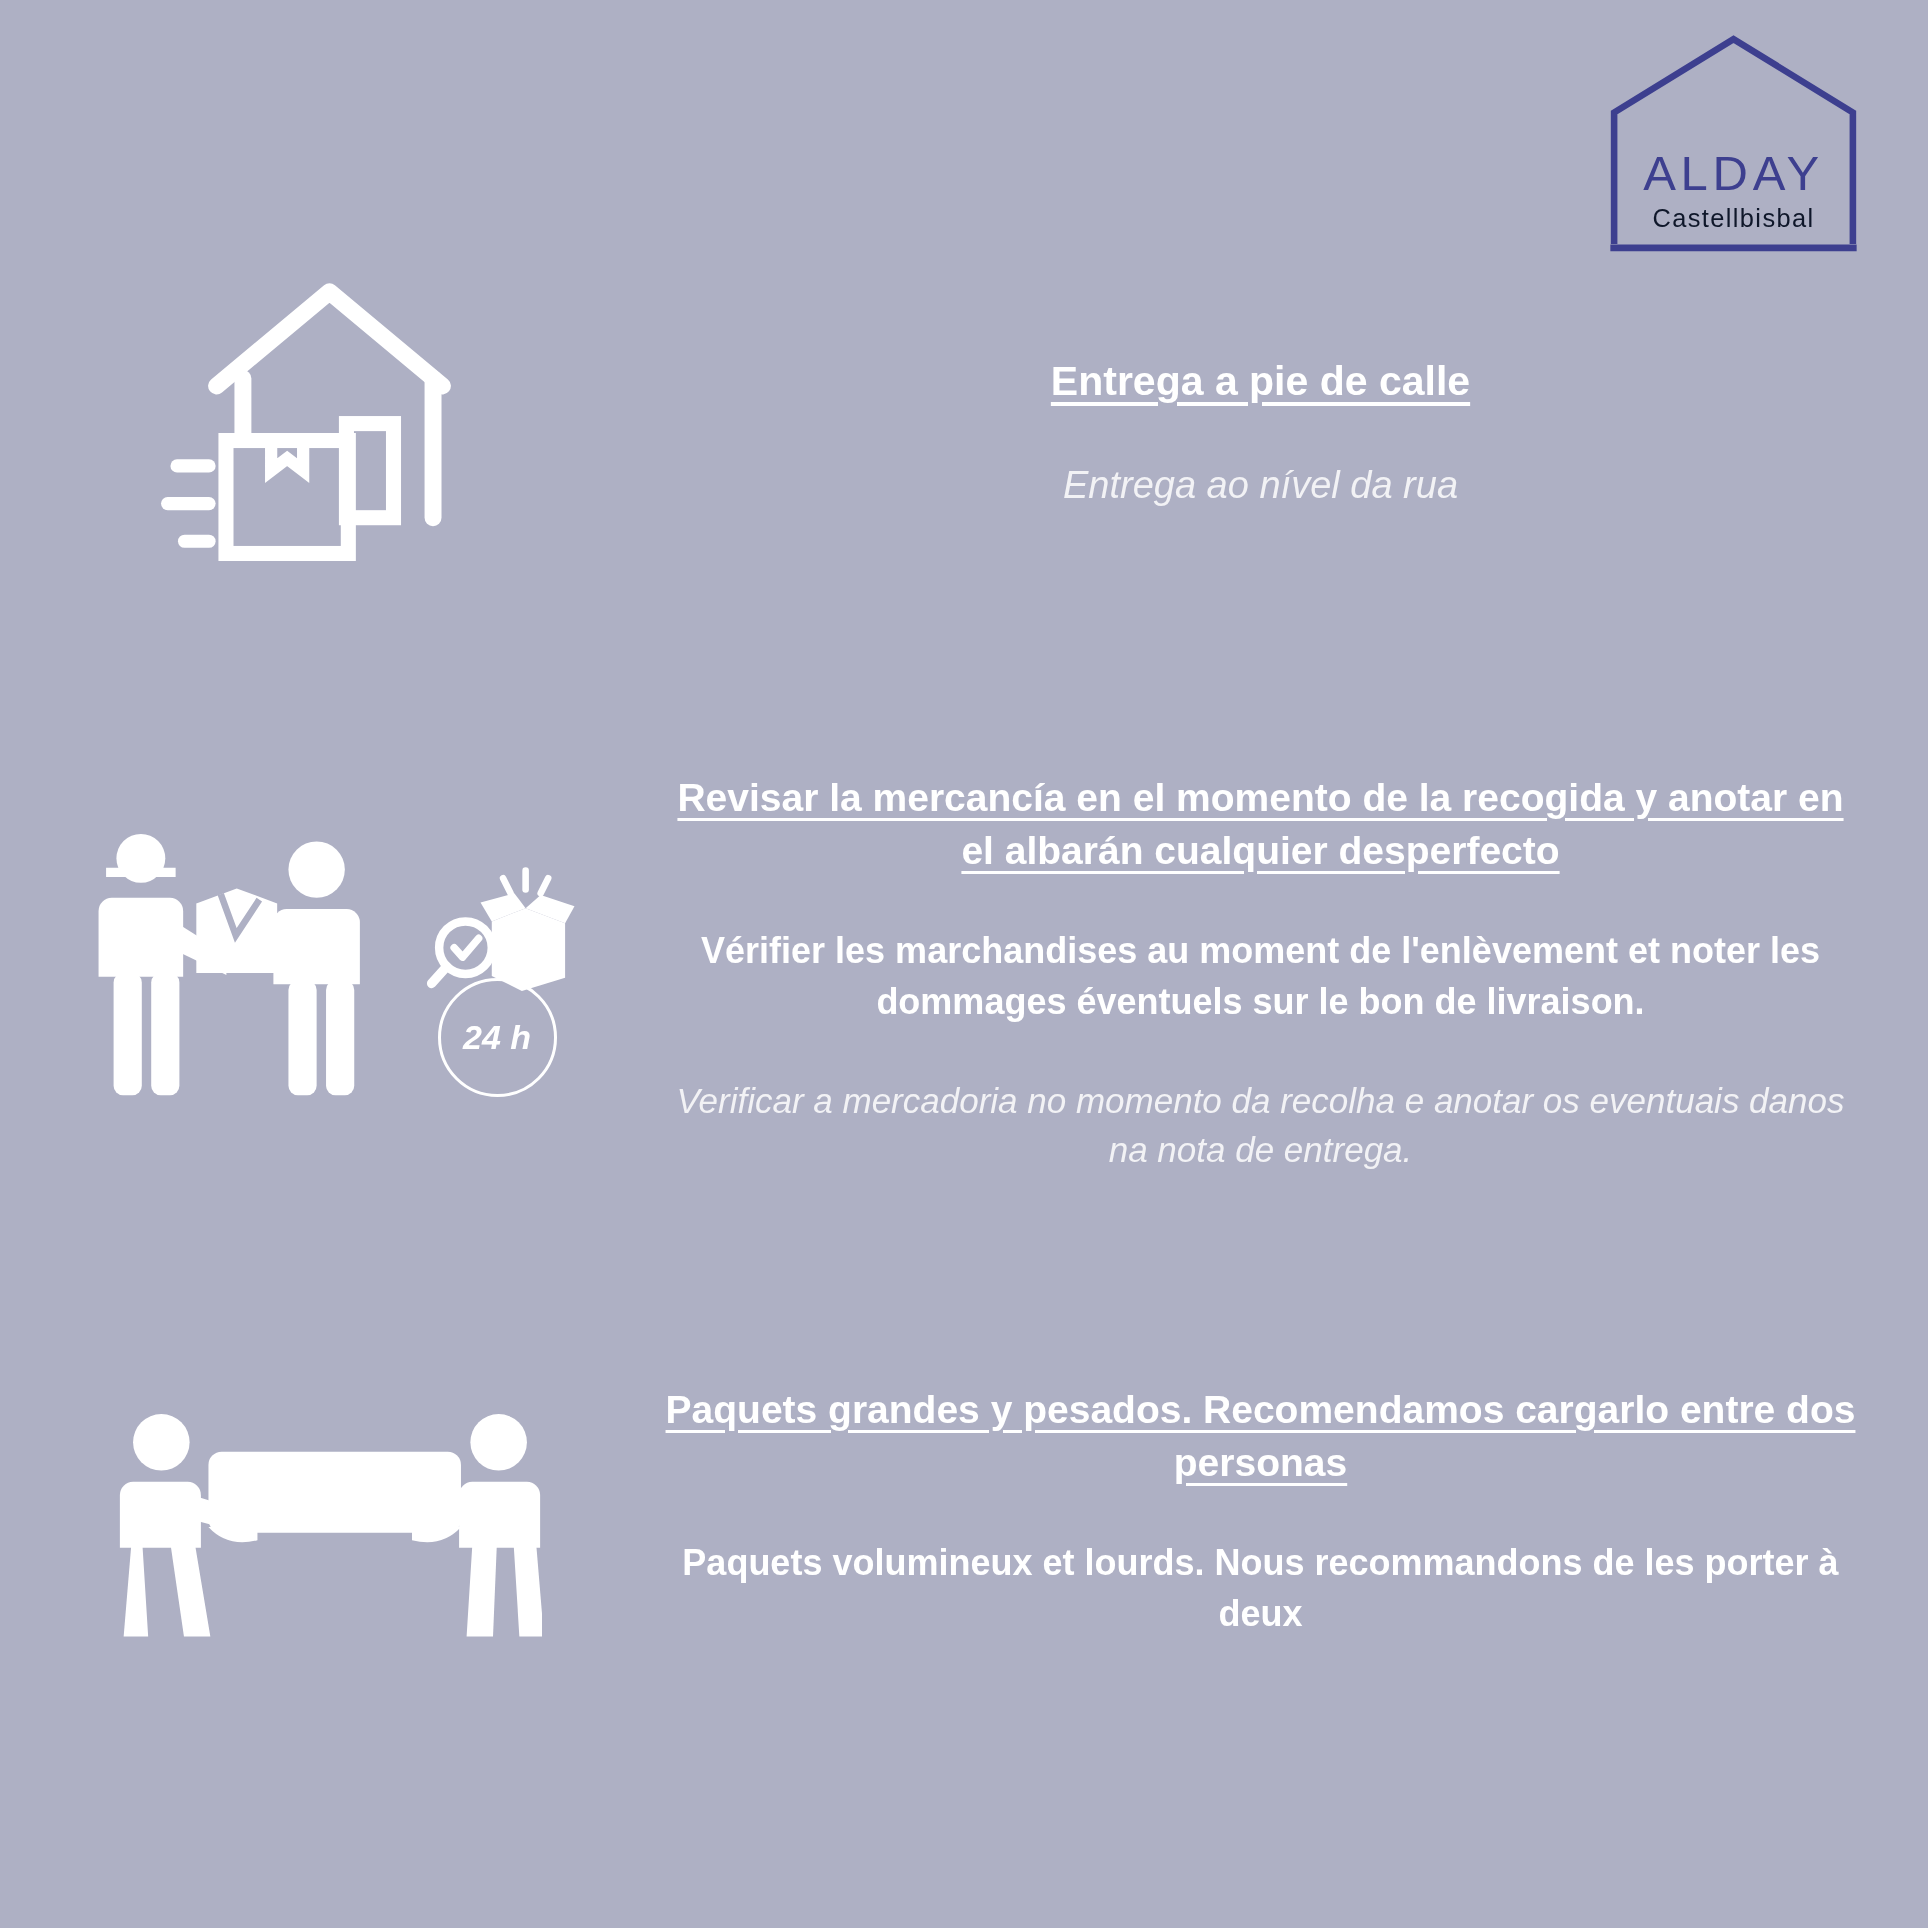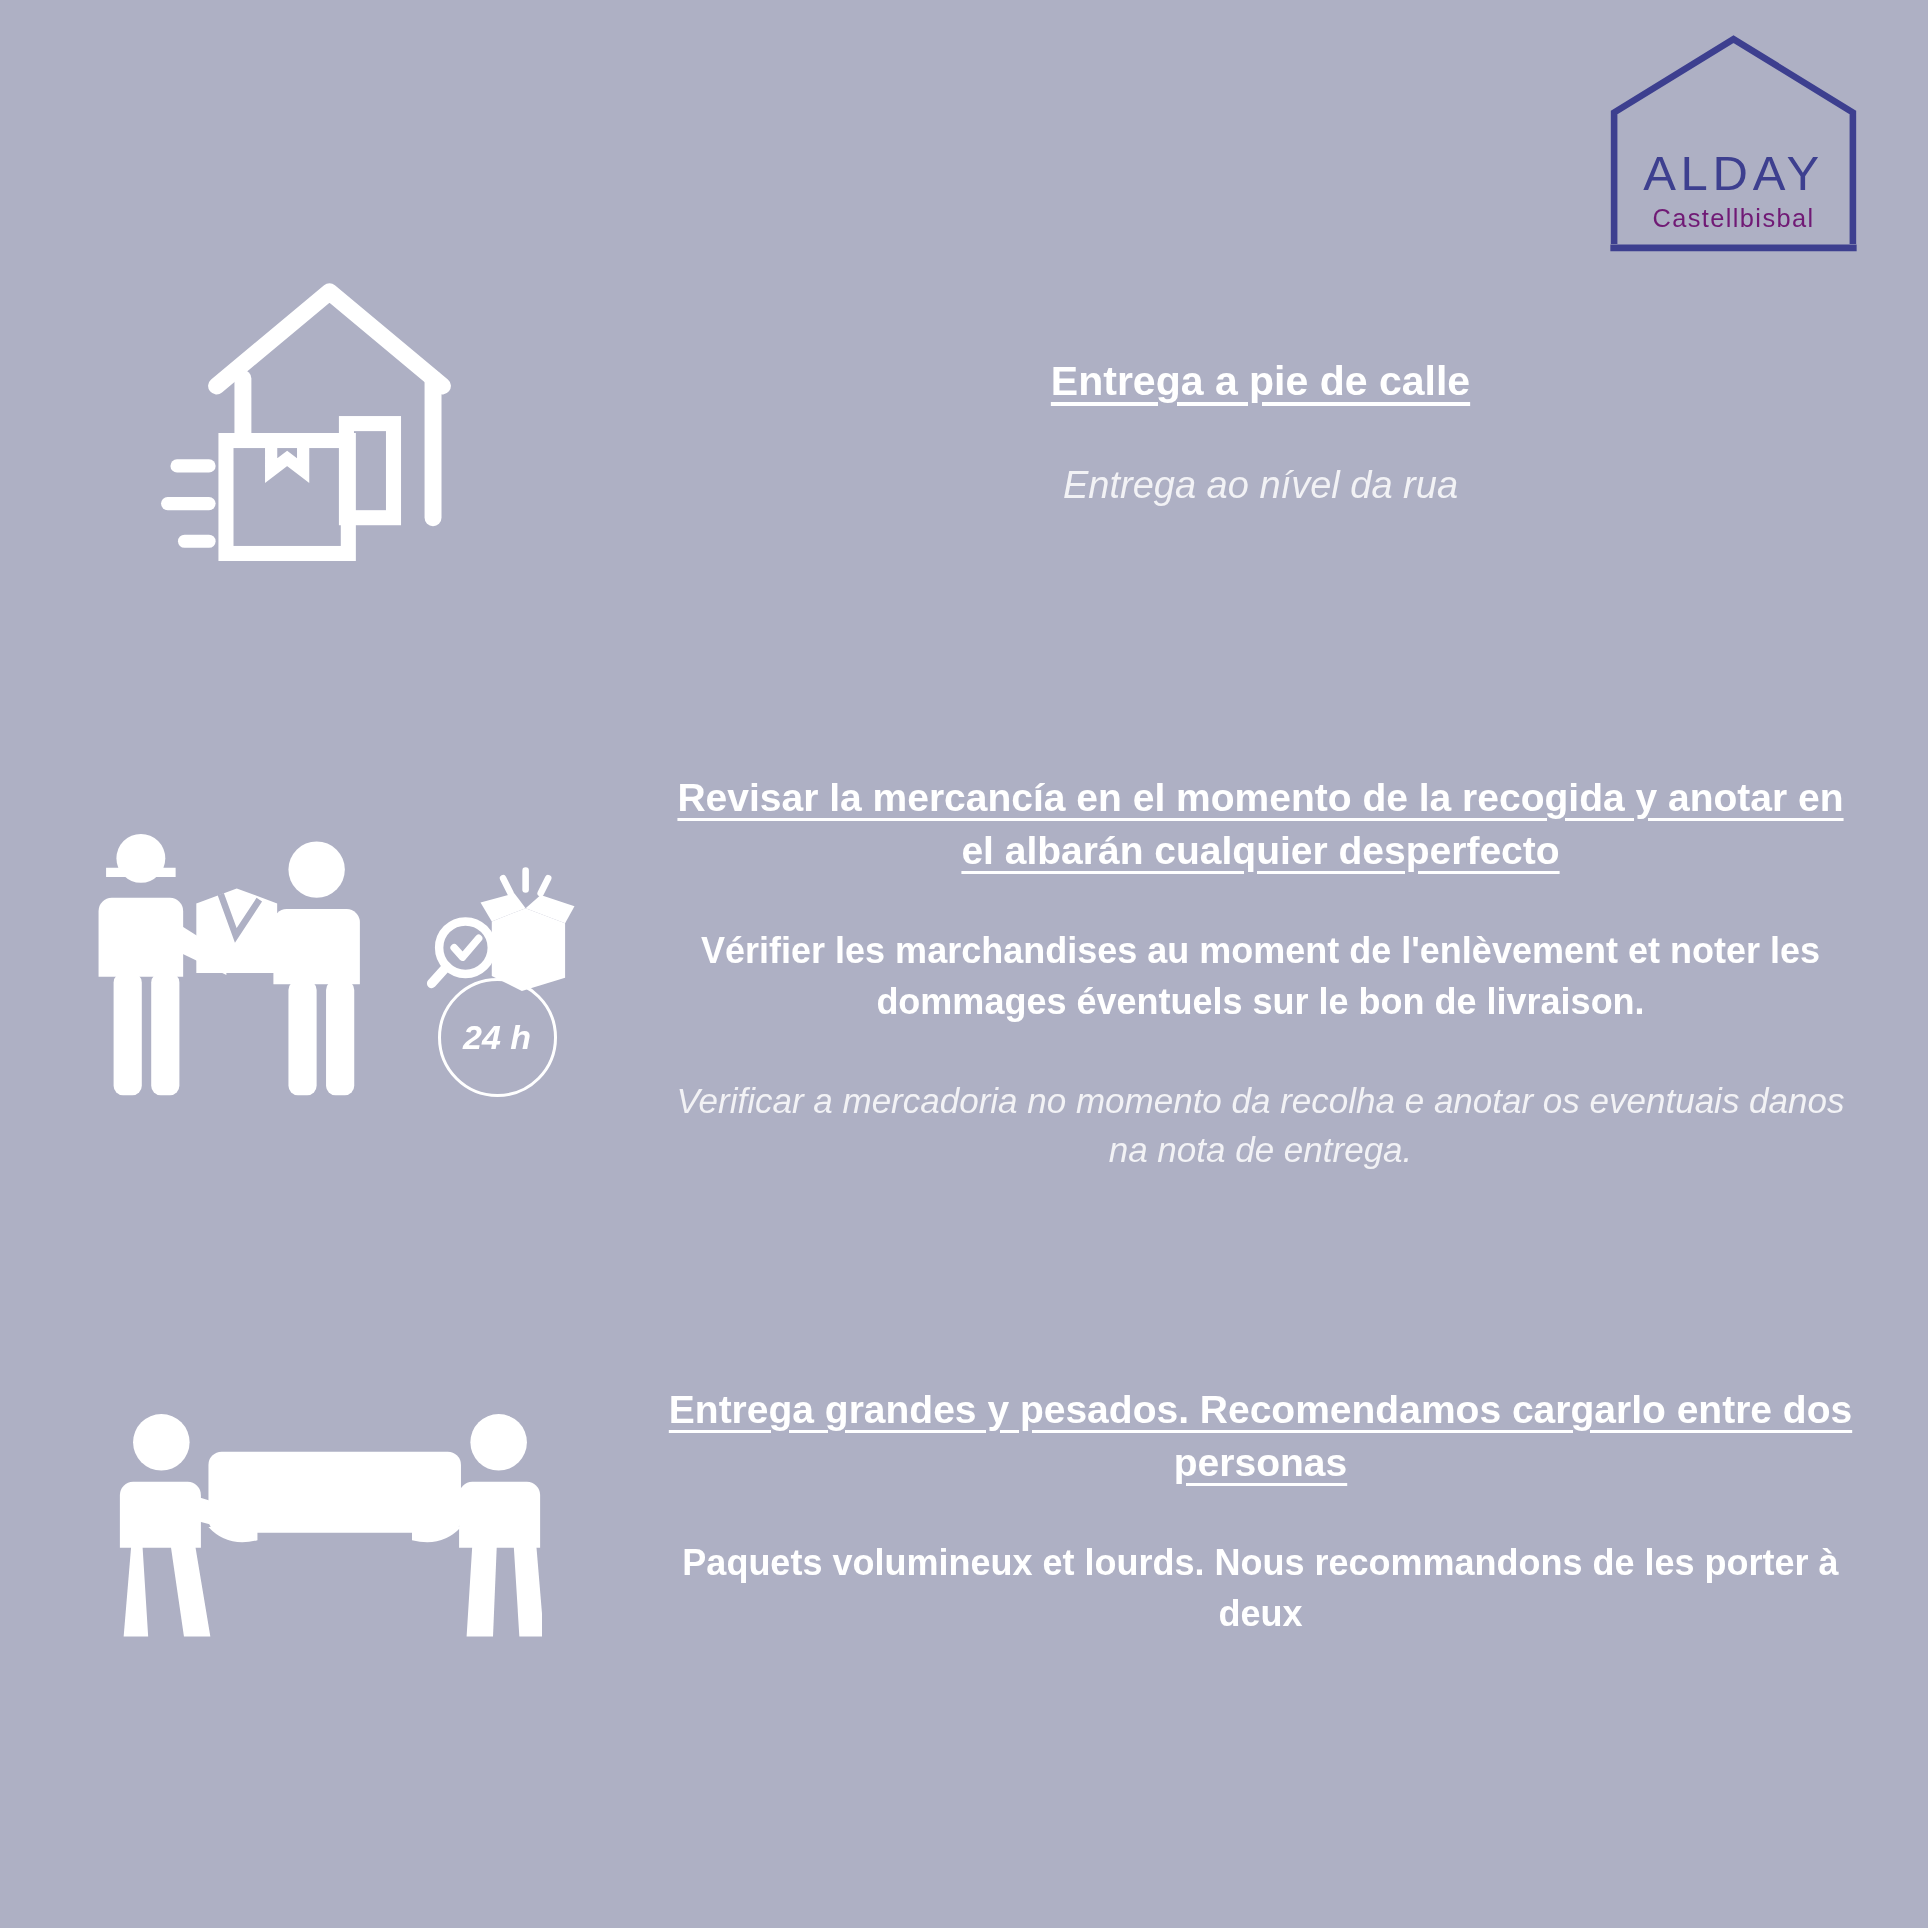--- a/index.html
+++ b/index.html
@@ -35,21 +35,21 @@
   .logo-name {
     font-size: 49px;
     font-weight: normal;
     letter-spacing: 4.7px;
     line-height: 1.05;
   }
   .logo-sub {
     font-size: 25.4px;
     letter-spacing: 1.4px;
     line-height: 1.5;
-    color: #701a75;
+    color: #0f172a;
   }
 
   
   .row {
     position: absolute;
     display: flex;
     align-items: center;
     left: 0;
     width: 1928px;
   }
@@ -223,17 +223,17 @@
       <path d="M364 120 q-20 22 -52 14 l0 -14 z" fill="#ffffff"></path>
 
       <circle cx="404" cy="30" r="30" fill="#ffffff"></circle>
       <path d="M376 72 h58 a14 14 0 0 1 14 14 v56 h-86 v-56 a14 14 0 0 1 14 -14 z" fill="#ffffff"></path>
       <path d="M376 140 l26 0 l-4 96 l-28 0 z" fill="#ffffff"></path>
       <path d="M420 140 l24 0 l8 96 l-26 0 z" fill="#ffffff"></path>
       <path d="M376 86 L330 100 L330 124 L376 112 Z" fill="#ffffff"></path>
     </svg>
   </div>
   <div class="row-text">
-    <p class="t-es">Entrega grandes y pesados. Recomendamos cargarlo entre dos personas</p>
+    <p class="t-es">Paquets grandes y pesados. Recomendamos cargarlo entre dos personas</p>
     <p class="t-fr">Paquets volumineux et lourds. Nous recommandons de les porter à deux</p>
   </div>
 </div>
 
 
 </body></html>

